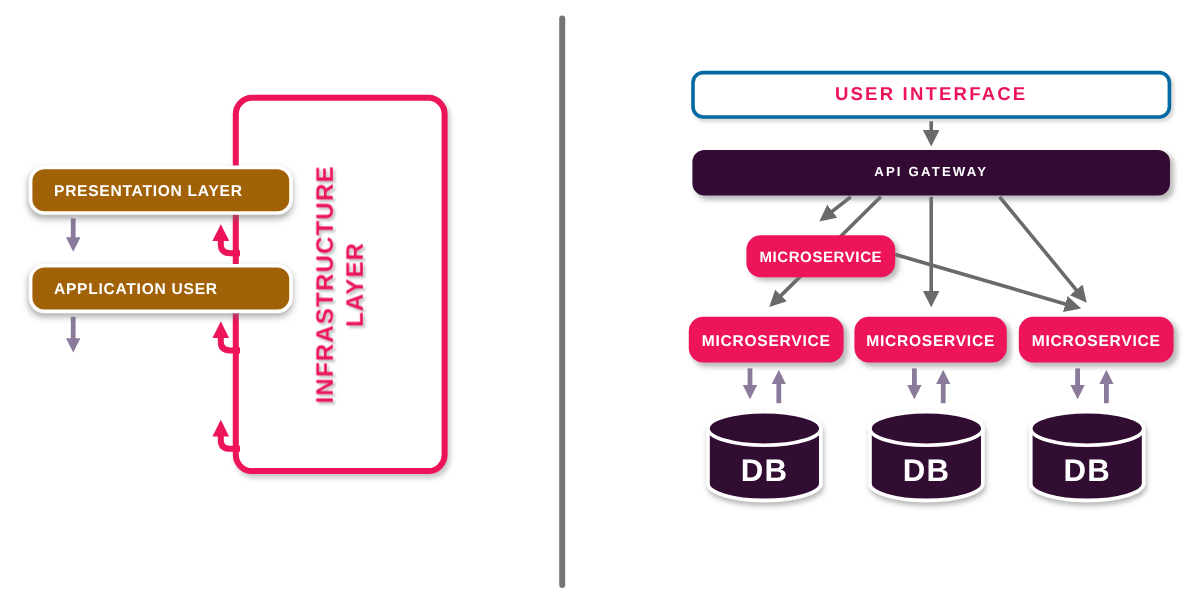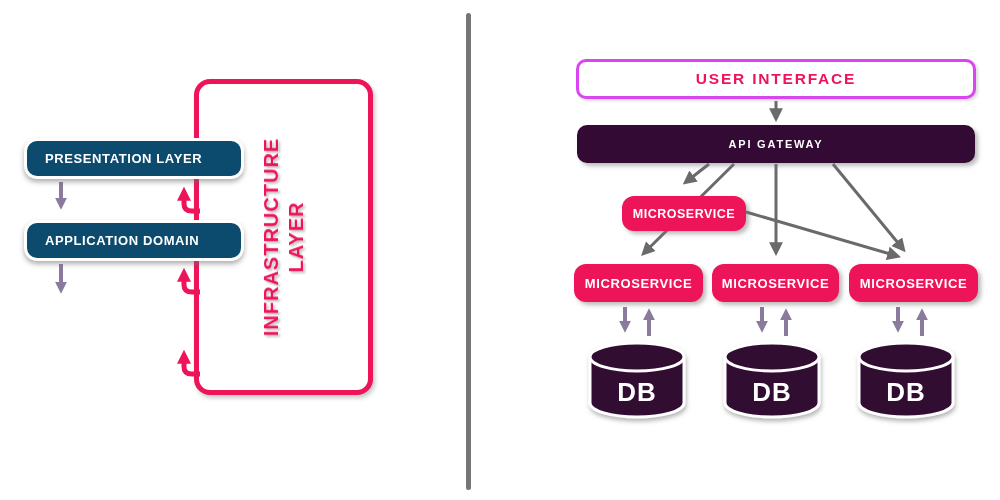--- a/index.html
+++ b/index.html
@@ -7,29 +7,29 @@
          font-family:"Liberation Sans",sans-serif;font-weight:bold;}
   .abs{position:absolute;}
   
   #infra-box{left:194px;top:79px;width:169px;height:306px;border:5px solid #ED1459;
              border-radius:16px;z-index:1;background:#fff;
              box-shadow:2px 3px 4px rgba(130,130,130,.45);}
   #infra-label{left:50%;top:50%;transform:translate(-50%,-50%) rotate(-90deg);
                text-align:center;color:#ED1459;font-size:20px;letter-spacing:1px;
                line-height:25px;white-space:nowrap;
                filter:drop-shadow(-2px 2px 1px rgba(120,120,120,.45));}
-  .dark-box{left:24px;width:196px;height:35px;background:#0c4a6e;border:3px solid #fff;
+  .dark-box{left:24px;width:196px;height:35px;background:#a16207;border:3px solid #fff;
             border-radius:13px;z-index:3;display:flex;align-items:center;
             padding-left:18px;color:#fff;font-size:13px;letter-spacing:0.6px;
             box-shadow:0 3px 5px rgba(110,110,110,.55);}
   
   #divider{left:466px;top:13px;width:5px;height:477px;background:#757575;border-radius:3px;z-index:1;}
   
   .r-box{display:flex;align-items:center;justify-content:center;z-index:3;}
-  #ui-box{left:576px;top:59px;width:394px;height:34px;background:#fff;border:3px solid #d946ef;
+  #ui-box{left:576px;top:59px;width:394px;height:34px;background:#fff;border:3px solid #0369a1;
           border-radius:10px;color:#ED1459;font-size:15.5px;letter-spacing:1.8px;
           box-shadow:2px 2px 3px rgba(150,150,150,.35);}
   #gw-box{left:577px;top:125px;width:398px;height:38px;background:#320A33;border-radius:10px;
           color:#fff;font-size:11px;letter-spacing:1.8px;
           box-shadow:3px 3px 4px rgba(120,120,120,.5);}
   .ms-box{background:#ED1459;border-radius:12px;color:#fff;
           box-shadow:3px 3px 4px rgba(120,120,120,.5);text-align:right;}
   #ms-mid{left:622px;top:196px;width:124px;height:35px;font-size:12.5px;letter-spacing:0.5px;}
   #ms-1{left:574px;top:264px;width:129px;height:38px;font-size:13px;letter-spacing:0.6px;}
   #ms-2{left:712px;top:264px;width:127px;height:38px;font-size:13px;letter-spacing:0.6px;}
@@ -46,21 +46,21 @@
     <div id="infra-label" class="abs">
       <div>INFRASTRUCTURE</div>
       <div>LAYER</div>
     </div>
   </div>
 
   <div class="abs dark-box" style="top:138px">
     <span>PRESENTATION LAYER</span>
   </div>
   <div class="abs dark-box" style="top:220px">
-    <span>APPLICATION DOMAIN</span>
+    <span>APPLICATION USER</span>
   </div>
 
   <div id="divider" class="abs"></div>
 
   <div id="ui-box" class="abs r-box">
     <span>USER INTERFACE</span>
   </div>
   <div id="gw-box" class="abs r-box">
     <span>API GATEWAY</span>
   </div>

